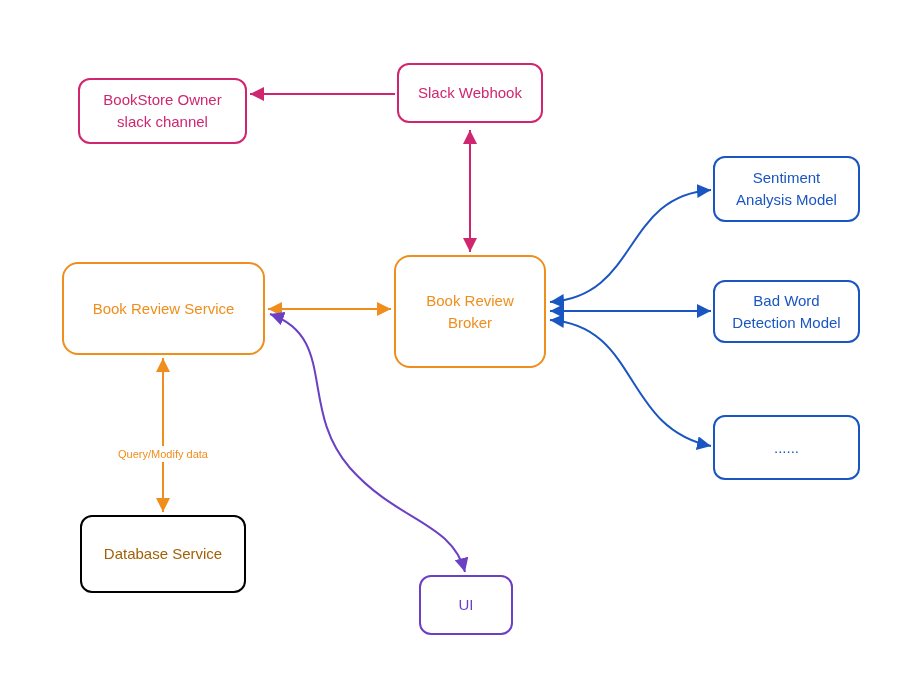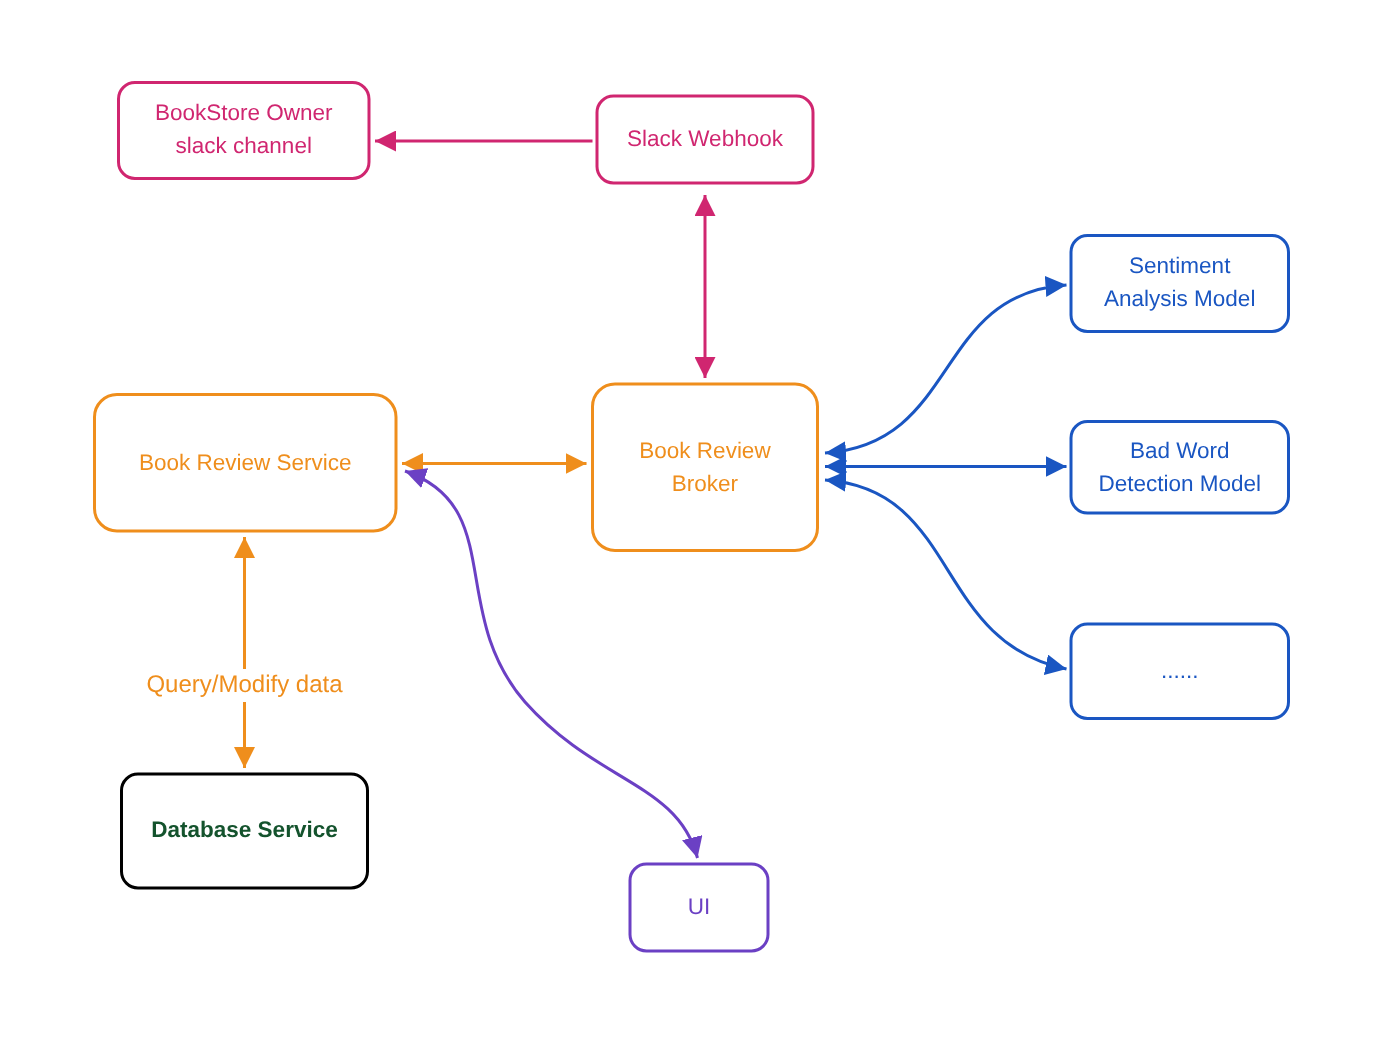--- a/index.html
+++ b/index.html
@@ -30,27 +30,27 @@
     display: flex; align-items: center; justify-content: center;
     text-align: center;
     font-size: 15px; line-height: 1.45;
     padding: 4px 10px;
   }
   .node span { white-space: pre-line; }
   .node.pink   { border-color: var(--pink,   #d02670); color: var(--pink,   #d02670); }
   .node.orange { border-color: var(--orange, #ef8e1c); color: var(--orange, #ef8e1c); border-radius: 16px; }
   .node.blue   { border-color: var(--blue,   #1a56c2); color: var(--blue,   #1a56c2); }
   .node.purple { border-color: var(--purple, #6b40c4); color: var(--purple, #6b40c4); }
-  .node.black  { border-color: var(--black,  #000000); color: #14532d; font-weight: bold; }
+  .node.black  { border-color: var(--black,  #000000); color: #a16207; }
 
   .edge-label {
     position: absolute; z-index: 2;
     background: #ffffff;
     color: var(--orange, #ef8e1c);
-    font-size: 16px;
+    font-size: 11px;
     text-align: center;
     padding: 2px 4px;
   }
 </style>
 </head>
 <body>
 
 <div class="canvas">
 
   <svg class="edges" width="919" height="695" viewBox="0 0 919 695">
@@ -79,21 +79,21 @@
 
     <path class="edge stroke-blue" d="M 550 302 C 640 296, 622 196, 711 190" marker-start="url(#arrow-blue)" marker-end="url(#arrow-blue)"></path>
 
     <path class="edge stroke-blue" d="M 550 311 L 711 311" marker-start="url(#arrow-blue)" marker-end="url(#arrow-blue)"></path>
 
     <path class="edge stroke-blue" d="M 550 320 C 640 326, 622 428, 711 446" marker-start="url(#arrow-blue)" marker-end="url(#arrow-blue)"></path>
 
     <path class="edge stroke-purple" d="M 270 314 C 338 338, 298 408, 350 468 C 398 522, 452 522, 465 572" marker-start="url(#arrow-purple)" marker-end="url(#arrow-purple)"></path>
   </svg>
 
-  <div class="node pink" style="left:78px; top:54px; width:169px; height:66px;justify-content:center;">
+  <div class="node pink" style="left:78px; top:78px; width:169px; height:66px;justify-content:center;">
     <span>BookStore Owner
 slack channel</span>
   </div>
 
   <div class="node pink" style="left:397px; top:63px; width:146px; height:60px;">
     <span>Slack Webhook</span>
   </div>
 
   <div class="node orange" style="left:62px; top:262px; width:203px; height:93px;text-align:right;">
     <span>Book Review Service</span>

